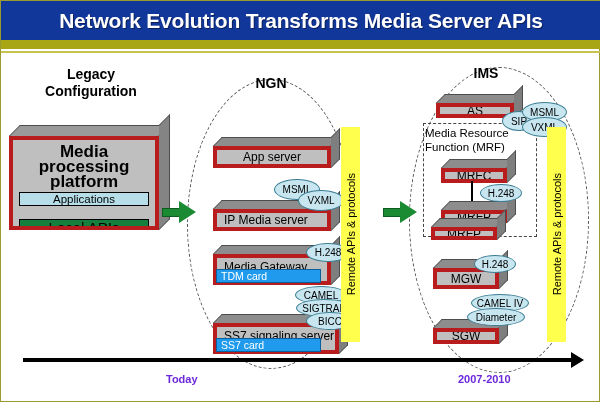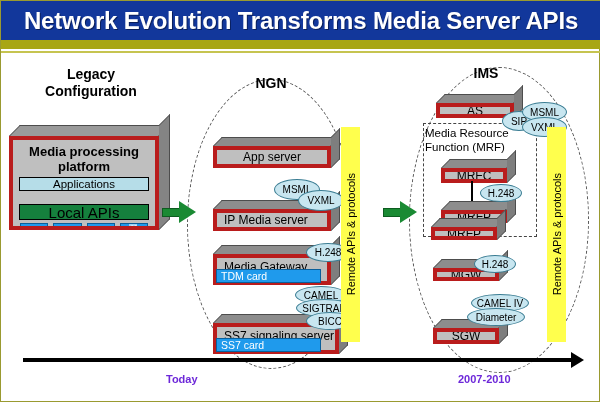--- a/index.html
+++ b/index.html
@@ -17,21 +17,21 @@
   }
 
   
   .title-band {
     position: absolute; left: 0; top: 0; width: 600px; height: 39px;
     background: #12379b;
   }
   .title-text {
     position: absolute; left: 0; top: 0; width: 600px; height: 39px;
     display: flex; align-items: center; justify-content: center;
-    color: #ffffff; font-size: 24px; font-weight: bold;
+    color: #ffffff; font-size: 21px; font-weight: bold;
     letter-spacing: -0.2px;
     text-shadow: 1px 1px 0 #0a1f5c;
     white-space: nowrap;
   }
   .gold-band {
     position: absolute; left: 0; top: 39px; width: 600px; height: 9px;
     background: #a8a614;
   }
   .gold-line {
     position: absolute; left: 0; top: 50px; width: 600px; height: 2px;
@@ -91,21 +91,21 @@
   #legacy-box { left: 8px; top: 124px; width: 150px; height: 105px; }
   #legacy-box .top { height: 11px; background: #9a9a9a; }
   #legacy-box .side { width: 11px; right: -11px; background: #848484; }
   #legacy-box .face {
     top: 11px; background: #bfbfbf;
     flex-direction: column; justify-content: flex-start;
     padding: 4px 6px 4px 6px;
   }
   .legacy-title {
     width: 100%; text-align: center;
-    font-weight: bold; font-size: 13px; line-height: 15px;
+    font-weight: bold; font-size: 17px; line-height: 15px;
     color: #000; margin-bottom: 3px; white-space: pre-line;
   }
   .bar-apps {
     width: 100%; height: 16px; background: #b6dde8;
     border: 1px solid #000; display: flex;
     align-items: center; justify-content: center;
     font-size: 11.5px; color: #000; margin-bottom: 13px;
   }
   .bar-localapis {
     width: 100%; height: 16px; background: #15803d;
@@ -321,21 +321,21 @@
     <div class="side"></div>
     <div class="face">MRFP</div>
   </div>
 
   <div class="box3d" style="left:430px; top:217px; width:66px; height:22px;">
     <div class="top"></div>
     <div class="side"></div>
     <div class="face">MRFP</div>
   </div>
 
-  <div class="box3d" style="left:432px; top:258px; width:66px; height:22px;">
+  <div class="box3d" style="left:432px; top:258px; width:66px; height:30px;">
     <div class="top"></div>
     <div class="side"></div>
     <div class="face">MGW</div>
   </div>
 
   <div class="box3d" style="left:432px; top:318px; width:66px; height:25px;">
     <div class="top"></div>
     <div class="side"></div>
     <div class="face">SGW</div>
   </div>

